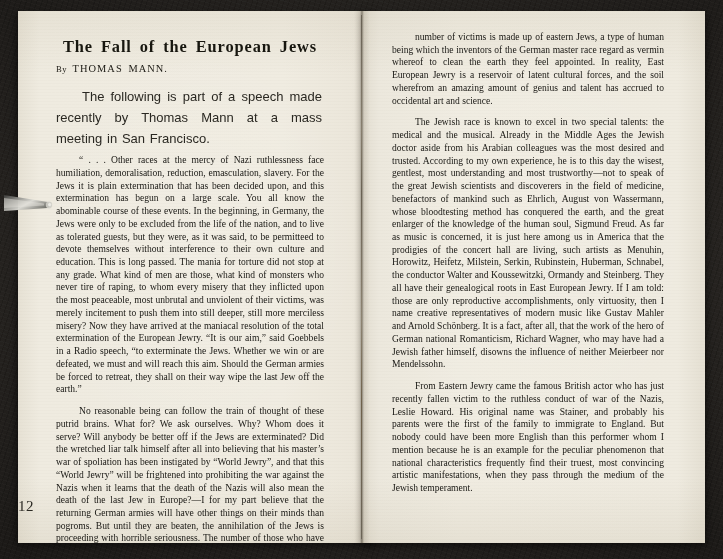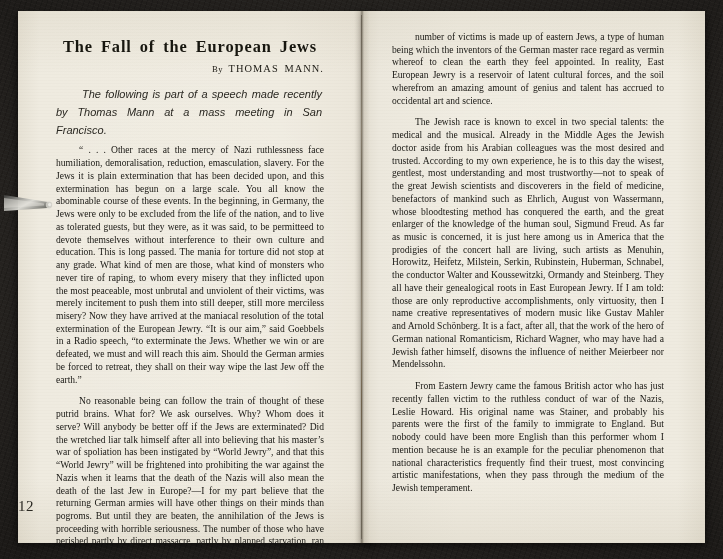--- a/index.html
+++ b/index.html
@@ -132,37 +132,36 @@
   .article-title {
     font-size: 16.4px;
     font-weight: bold;
     text-align: center;
     letter-spacing: .055em;
     word-spacing: .18em;
     margin: 6px 0 0 0;
     color: #17160f;
   }
   .byline {
-    text-align: right;
+    text-align: left;
     font-size: 10.4px;
     letter-spacing: .10em;
     word-spacing: .20em;
     margin: 6px 0 12px 0;
     color: #1d1b15;
   }
   .byline .small-caps {
     font-size: 8.6px;
     letter-spacing: .06em;
   }
   .byline .author-name { font-weight: normal; }
 
   .standfirst {
     font-family: "Liberation Sans", "DejaVu Sans", sans-serif;
-    font-style: italic;
-    font-size: 11px;
+    font-size: 13px;
     line-height: 1.62;
     text-align: justify;
     margin: 11px 0 0 0;
     padding: 0 2px 0 0;
     text-indent: 26px;
     color: #2a2822;
     word-spacing: .09em;
   }
 
   p.body {

